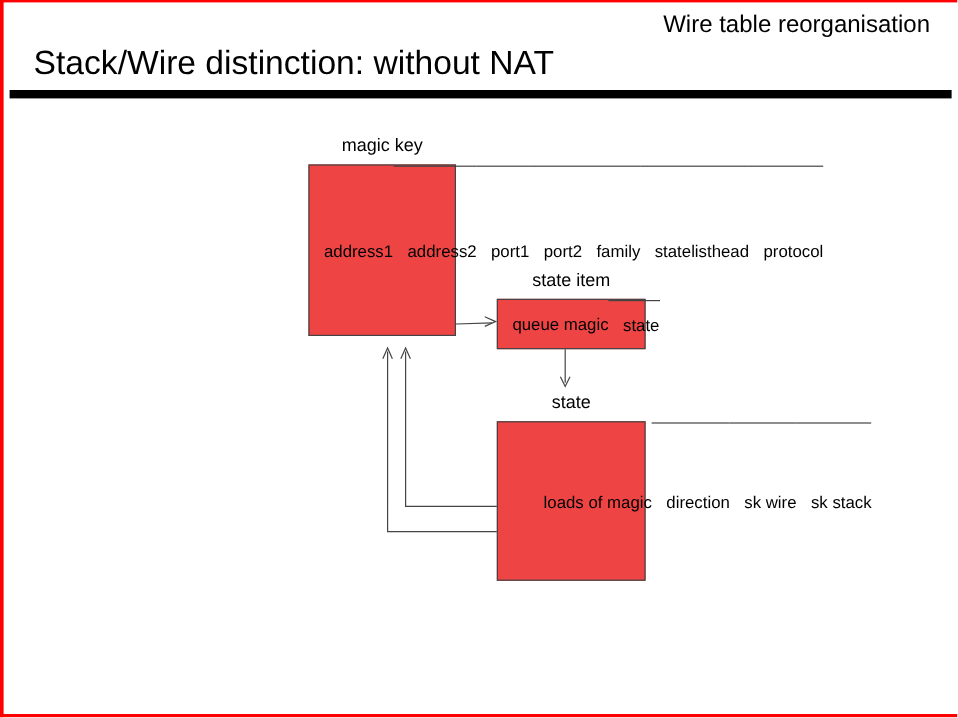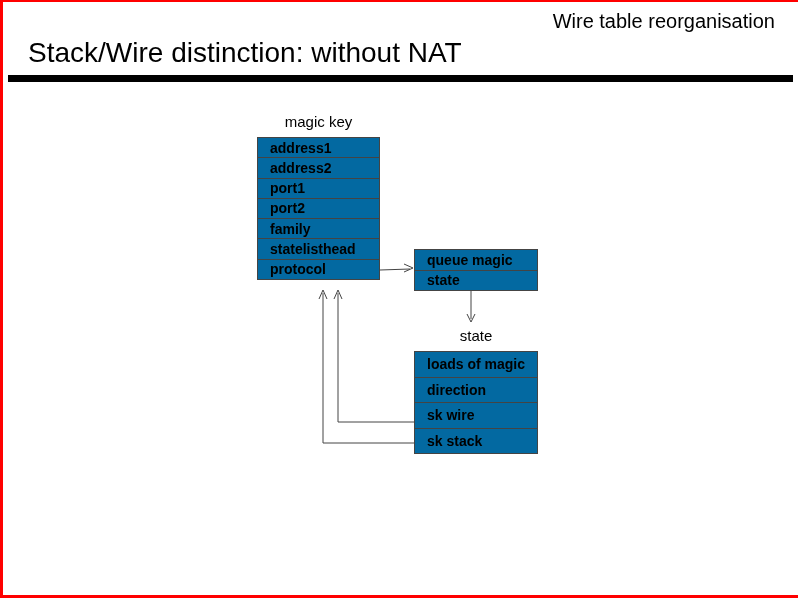--- a/index.html
+++ b/index.html
@@ -38,25 +38,24 @@
     top: 75px;
     width: 785px;
     height: 7px;
     background: #000000;
   }
 
   
   .dtable {
     position: absolute;
     border: 1px solid #444;
-    background: #0369a1;
+    background: #ef4444;
     display: flex;
-    flex-direction: column;
+    flex-direction: row;
     box-sizing: border-box;
-    font-weight: bold;
   }
   .drow {
     flex: 1;
     display: flex;
     align-items: center;
     padding-left: 12px;
     font-size: 14px;
     white-space: nowrap;
   }
   .drow + .drow { border-top: 1px solid #444; }
@@ -67,21 +66,21 @@
     font-size: 15px;
     white-space: nowrap;
   }
 
   .t-statekey  { left: 257px; top: 137px; width: 123px; height: 143px; }
   .l-statekey  { left: 257px; top: 113px; width: 123px; }
 
   .t-stateitem { left: 414px; top: 249px; width: 124px; height: 42px; }
   .l-stateitem { left: 414px; top: 225px; width: 124px; }
 
-  .t-state     { left: 414px; top: 351px; width: 124px; height: 103px; }
+  .t-state     { left: 414px; top: 351px; width: 124px; height: 133px; padding-left: 26px; }
   .l-state     { left: 414px; top: 327px; width: 124px; }
 
   .arrows {
     position: absolute;
     left: 0; top: 0;
     width: 798px; height: 598px;
     pointer-events: none;
   }
   .arrows path, .arrows polyline {
     fill: none;
@@ -106,20 +105,21 @@
   <div class="dtable t-statekey">
     <div class="drow">address1</div>
     <div class="drow">address2</div>
     <div class="drow">port1</div>
     <div class="drow">port2</div>
     <div class="drow">family</div>
     <div class="drow">statelisthead</div>
     <div class="drow">protocol</div>
   </div>
 
+  <div class="dlabel l-stateitem">state item</div>
   <div class="dtable t-stateitem">
     <div class="drow">queue magic</div>
     <div class="drow">state</div>
   </div>
 
   <div class="dlabel l-state">state</div>
   <div class="dtable t-state">
     <div class="drow">loads of magic</div>
     <div class="drow">direction</div>
     <div class="drow">sk wire</div>

